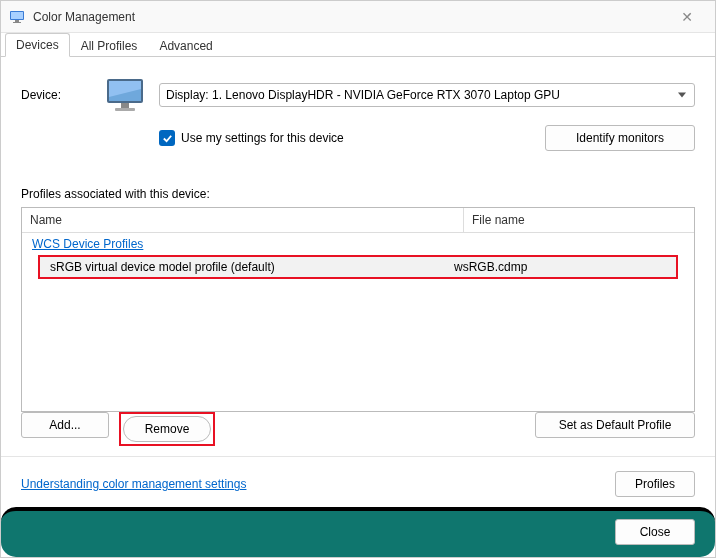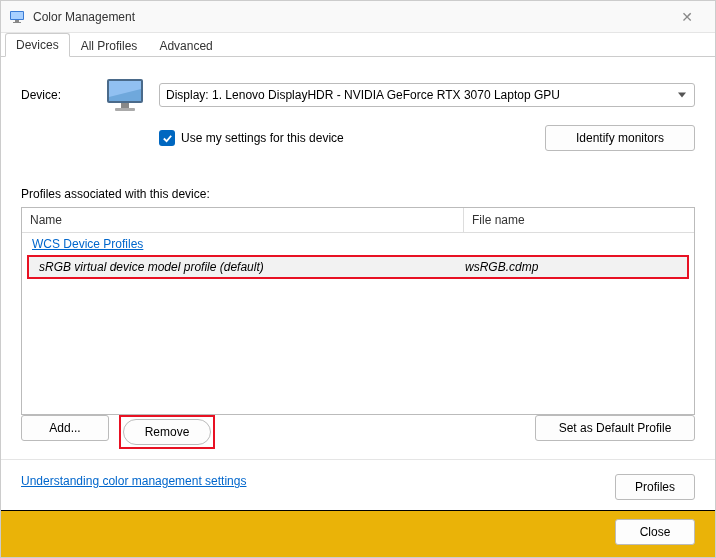--- a/index.html
+++ b/index.html
@@ -27,31 +27,31 @@
 .profiles-table { border: 1px solid #bbb; flex: 1; display: flex; flex-direction: column; min-height: 200px; background: #fff; }
 .table-header { display: flex; border-bottom: 1px solid #ddd; background: #fff; }
 .th { padding: 5px 8px; font-weight: normal; color: #333; }
 .th-name { flex: 1; border-right: 1px solid #ddd; }
 .th-file { width: 230px; }
 .table-body { flex: 1; overflow: auto; }
 .group-header { padding: 4px 10px; color: #0066cc; text-decoration: underline; cursor: pointer; }
 .profile-row { display: flex; padding: 3px 0; background: #f2f2f2; }
 .profile-row .cell-name { flex: 1; padding: 0 10px; }
 .profile-row .cell-file { width: 230px; padding: 0 8px; }
-.highlight-box { border: 2px solid #e81123; margin: 0 5px; font-style: italic; }
+.highlight-box { border: 2px solid #e81123; margin: 0 16px; }
 .action-row { display: flex; margin-top: 0; gap: 10px; }
 .action-row .spacer { flex: 1; }
 .add-btn { min-width: 88px; }
 .remove-btn-wrap { border: 2px solid #e81123; padding: 2px; }
 .remove-btn { min-width: 88px; border-radius: 13px; }
 .default-btn { min-width: 160px; }
-.footer1 { display: flex; padding: 14px 20px 10px 20px; border-top: 1px solid #e5e5e5; }
+.footer1 { display: flex; align-items: center; padding: 14px 20px 10px 20px; border-top: 1px solid #e5e5e5; }
 .footer1 a { color: #0066cc; text-decoration: underline; cursor: pointer; flex: 1; }
 .profiles-btn { min-width: 80px; }
-.footer2 { display: flex; justify-content: flex-end; padding: 8px 20px 12px 20px; border-top: 1px solid #000000; background: #eab308; }
+.footer2 { display: flex; justify-content: flex-end; padding: 8px 20px 12px 20px; border-top: 4px solid #000000; background: #0f766e; border-radius: 15px; }
 .close-btn { min-width: 80px; }
 </style>
 </head>
 <body>
 
 <div class="titlebar">
   <span class="icon">
     <svg viewBox="0 0 16 16">
         <rect x="1" y="2" width="14" height="9" rx="1" fill="#3a7bd5"></rect>
         <rect x="2" y="3" width="12" height="7" fill="#a8d0ff"></rect>

